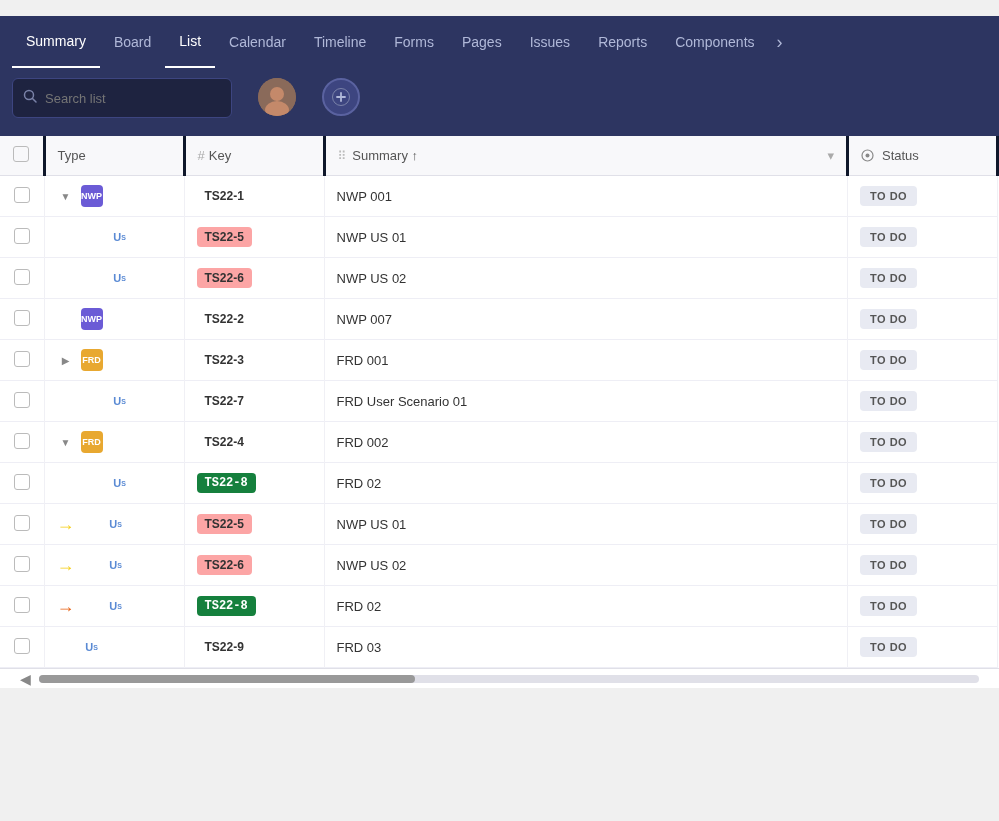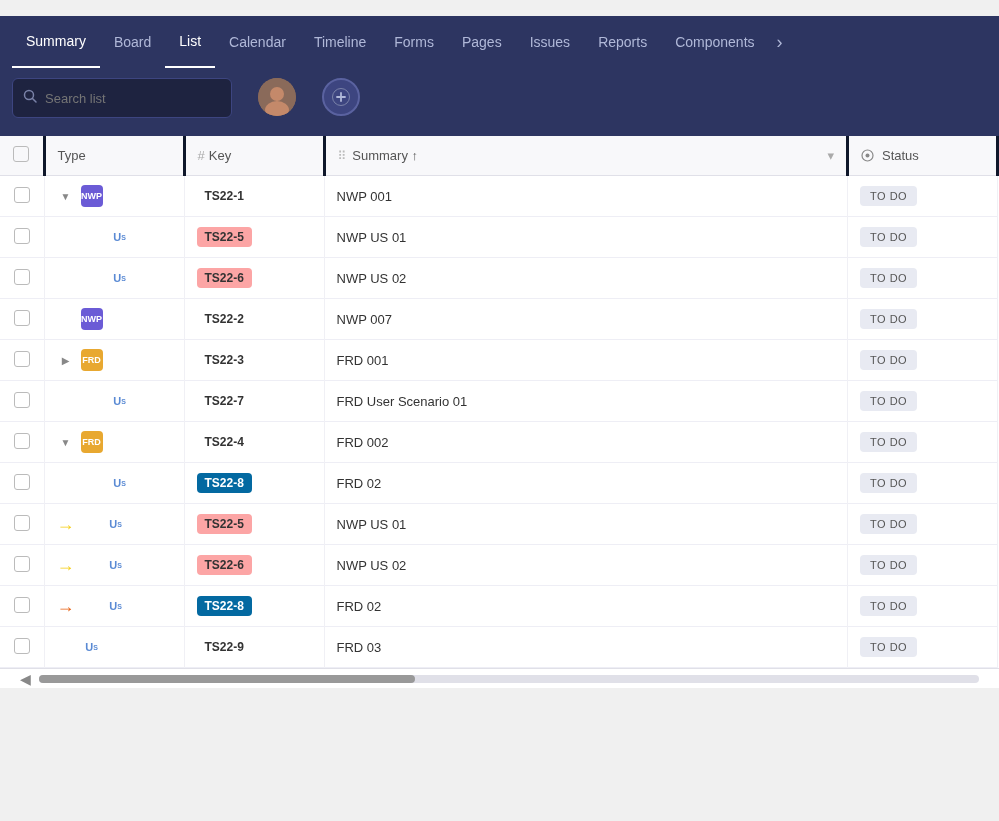--- a/index.html
+++ b/index.html
@@ -185,29 +185,29 @@
 
     .key-badge {
       display: inline-block;
       padding: 3px 8px;
       border-radius: 4px;
       font-size: 12px;
       font-weight: 600;
       color: #333;
     }
     .key-yellow { background: #fca5a5; }
-    .key-orange { background: #0369a1; color: #fff; }
+    .key-orange { background: #15803d; color: #fff; font-family: Liberation Mono, monospace; }
     .key-plain { background: transparent; }
 
     .status-badge {
       display: inline-block;
       padding: 4px 10px;
       border-radius: 4px;
       font-size: 11px;
-      font-weight: 400;
+      font-weight: 700;
       letter-spacing: 0.5px;
       background: #e8eaf2;
       color: #555;
     }
 
     
     .summary-header {
       display: flex;
       align-items: center;
       gap: 4px;

